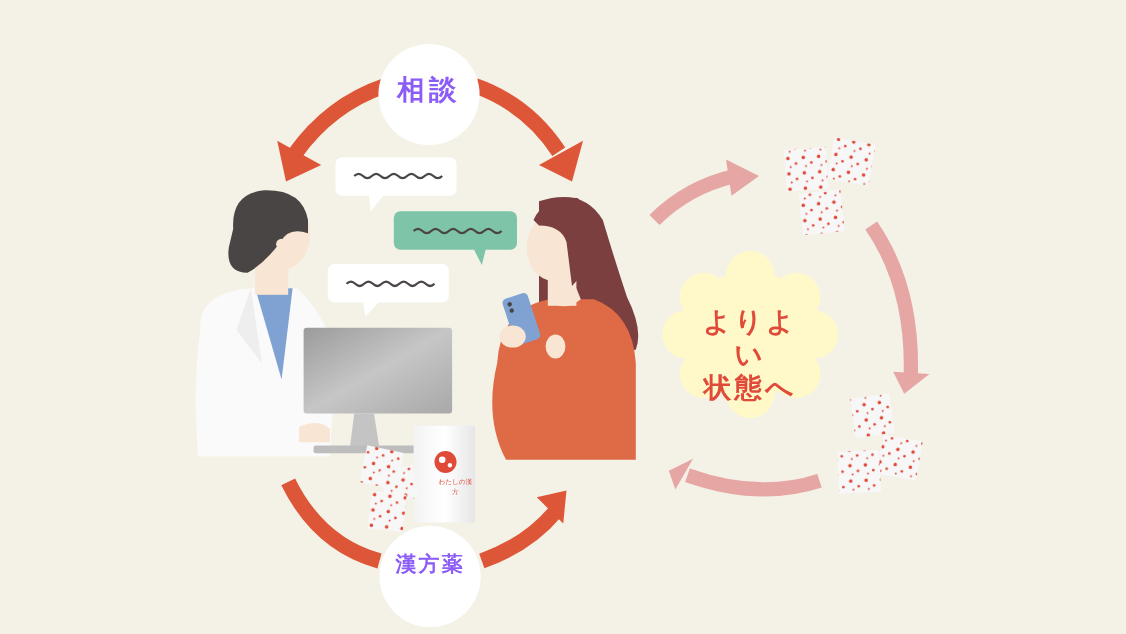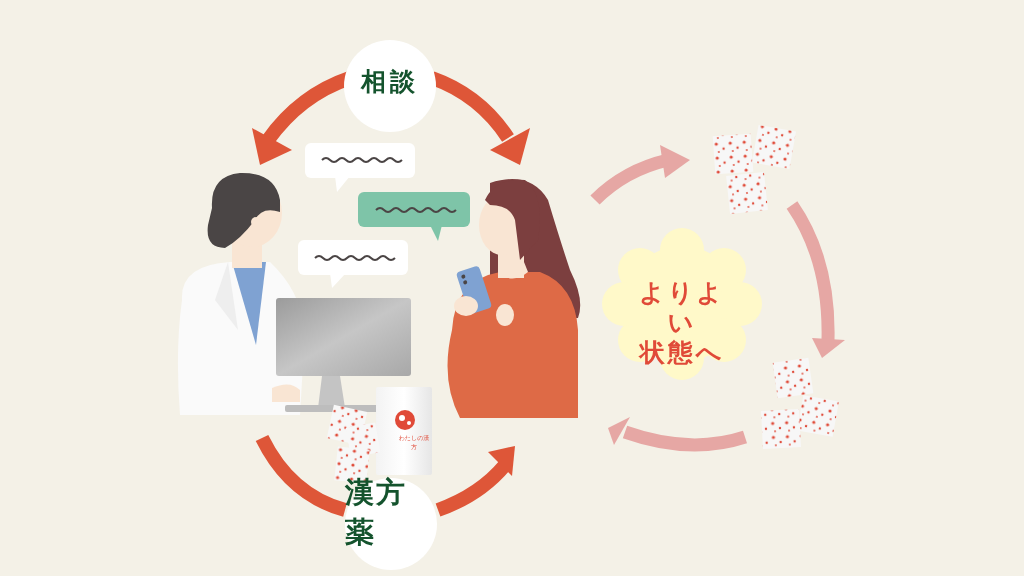--- a/index.html
+++ b/index.html
@@ -1,21 +1,21 @@
 <!DOCTYPE html>
 <html><head>
 <meta charset="utf-8">
 <style>
   html, body { margin:0; padding:0; }
   body { width:1024px; height:576px; overflow:hidden; background:#f4f1e7; font-family:"DejaVu Sans", sans-serif; }
   .stage { position:relative; width:1024px; height:576px; background:#f4f1e7; }
   svg.scene { position:absolute; left:0; top:0; }
-  .label-circle { position:absolute; border-radius:50%; background:#ffffff; display:flex; align-items:center; justify-content:center; color:#14532d; font-weight:bold; letter-spacing:4px; }
+  .label-circle { position:absolute; border-radius:50%; background:#ffffff; display:flex; align-items:center; justify-content:center; color:#8b5cf6; font-weight:bold; letter-spacing:4px; }
   .label-top { left:344px; top:40px; width:92px; height:92px; font-size:25px; padding-bottom:10px; box-sizing:border-box; }
-  .label-bottom { left:345px; top:478px; width:92px; height:92px; font-size:29px; padding-bottom:22px; box-sizing:border-box; letter-spacing:2px; }
+  .label-bottom { left:345px; top:478px; width:92px; height:92px; font-size:19px; padding-bottom:22px; box-sizing:border-box; letter-spacing:2px; }
   .state-text { position:absolute; left:630px; top:278px; width:104px; text-align:center; color:#e04a38; font-weight:bold; font-size:25px; line-height:30px; letter-spacing:3px; }
   .brand-text { position:absolute; left:397px; top:434px; width:34px; text-align:center; font-size:6px; color:#e04a38; }
 </style>
 </head>
 <body>
 
 <div class="stage">
 
 <svg class="scene" width="1024" height="576" viewBox="0 0 1024 576">
   <defs>

